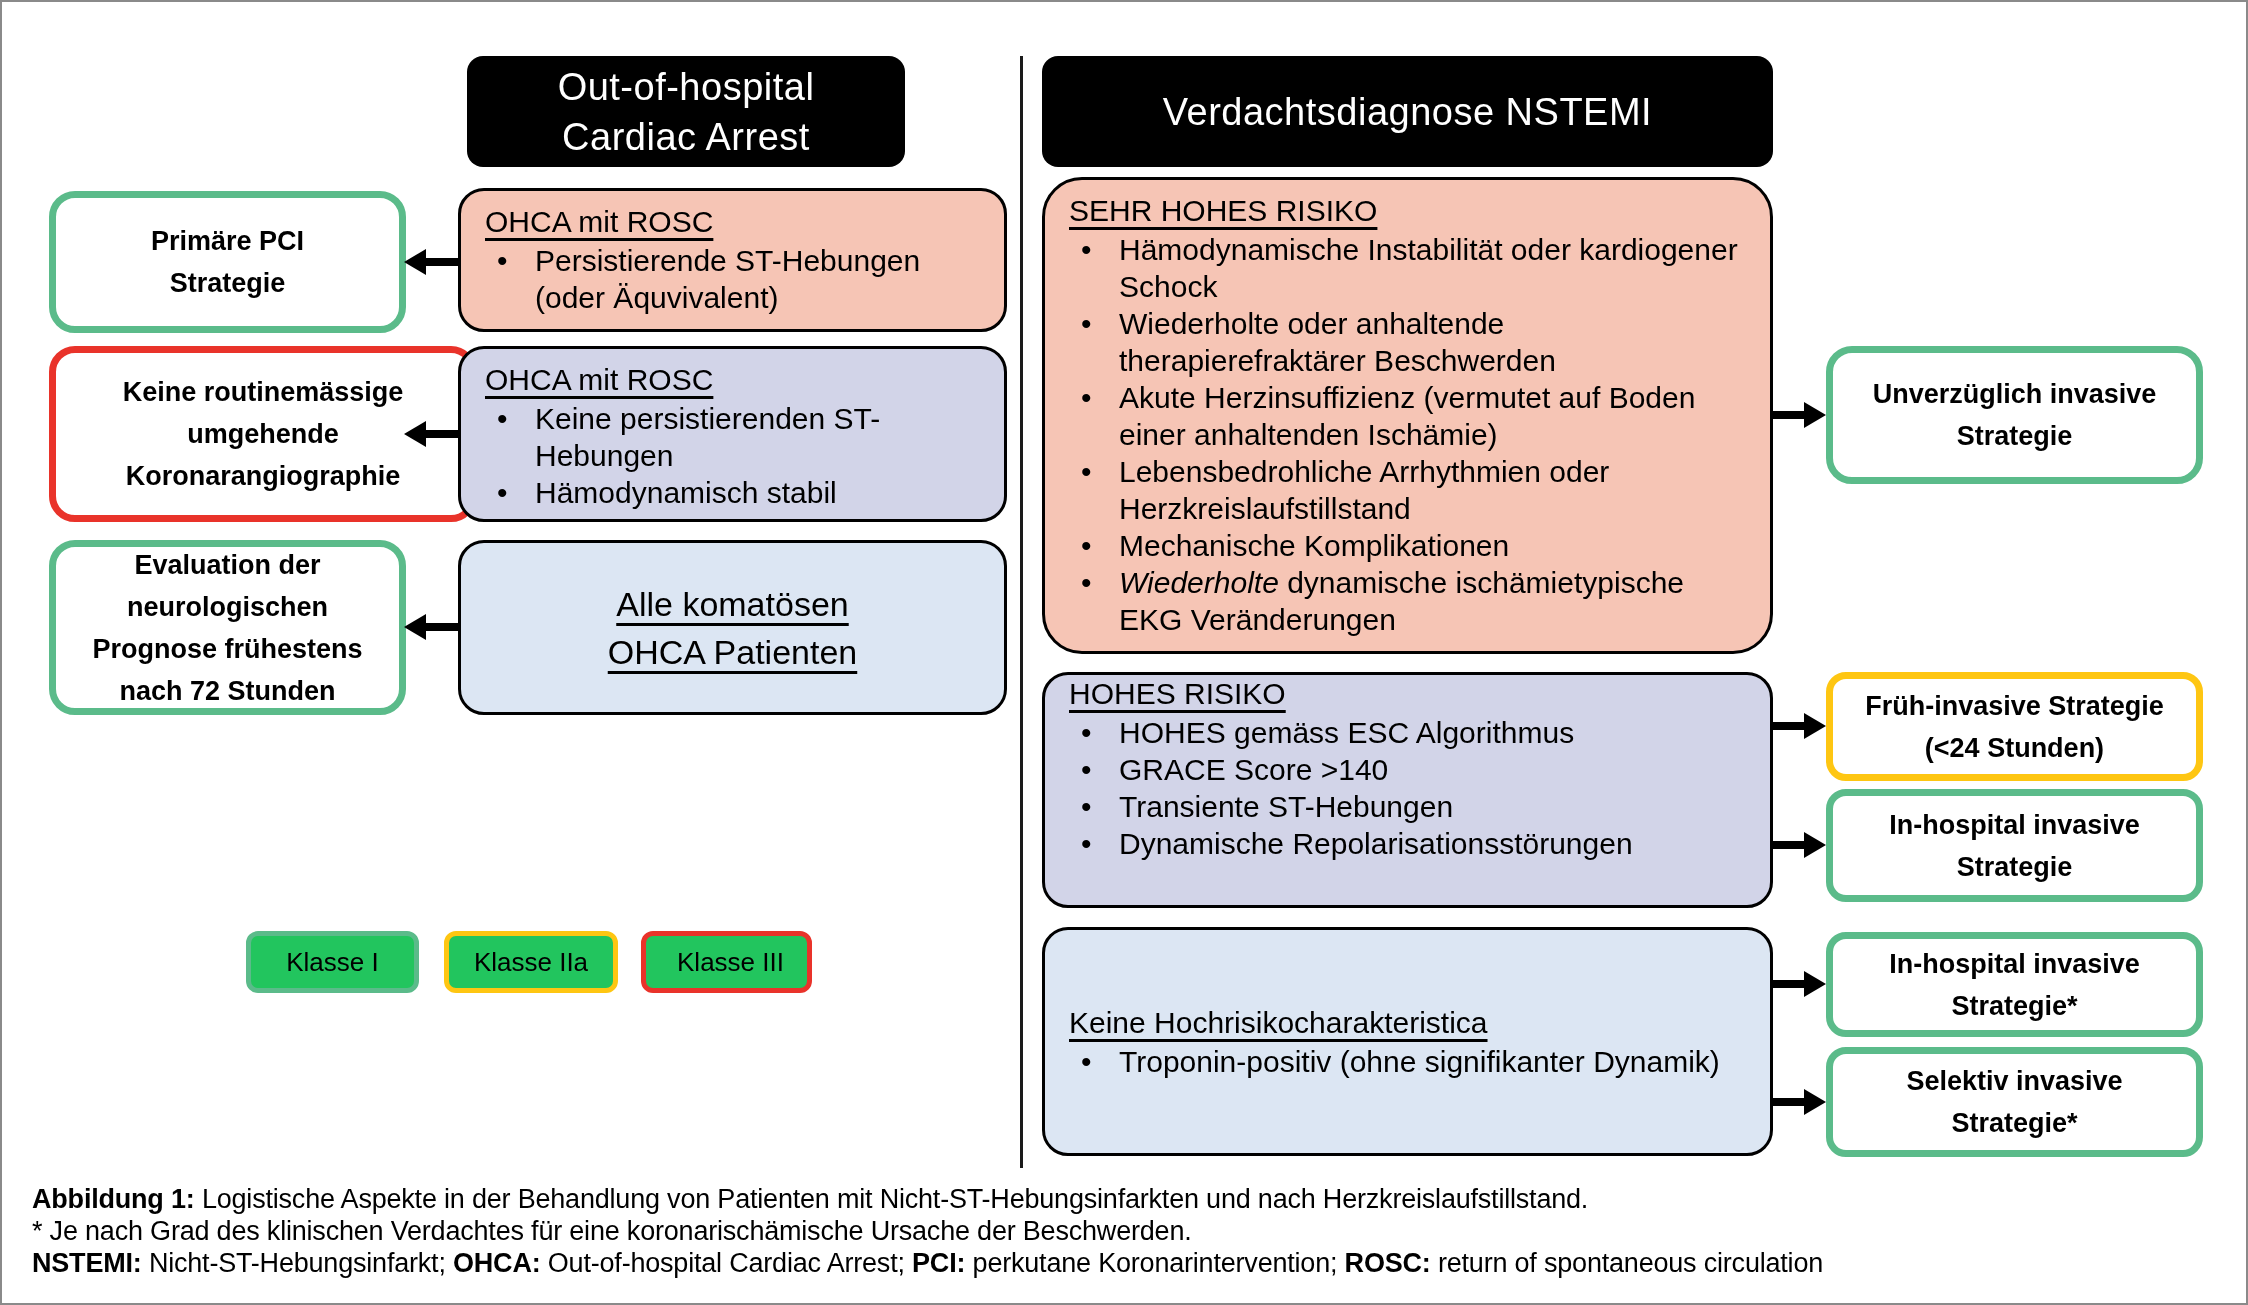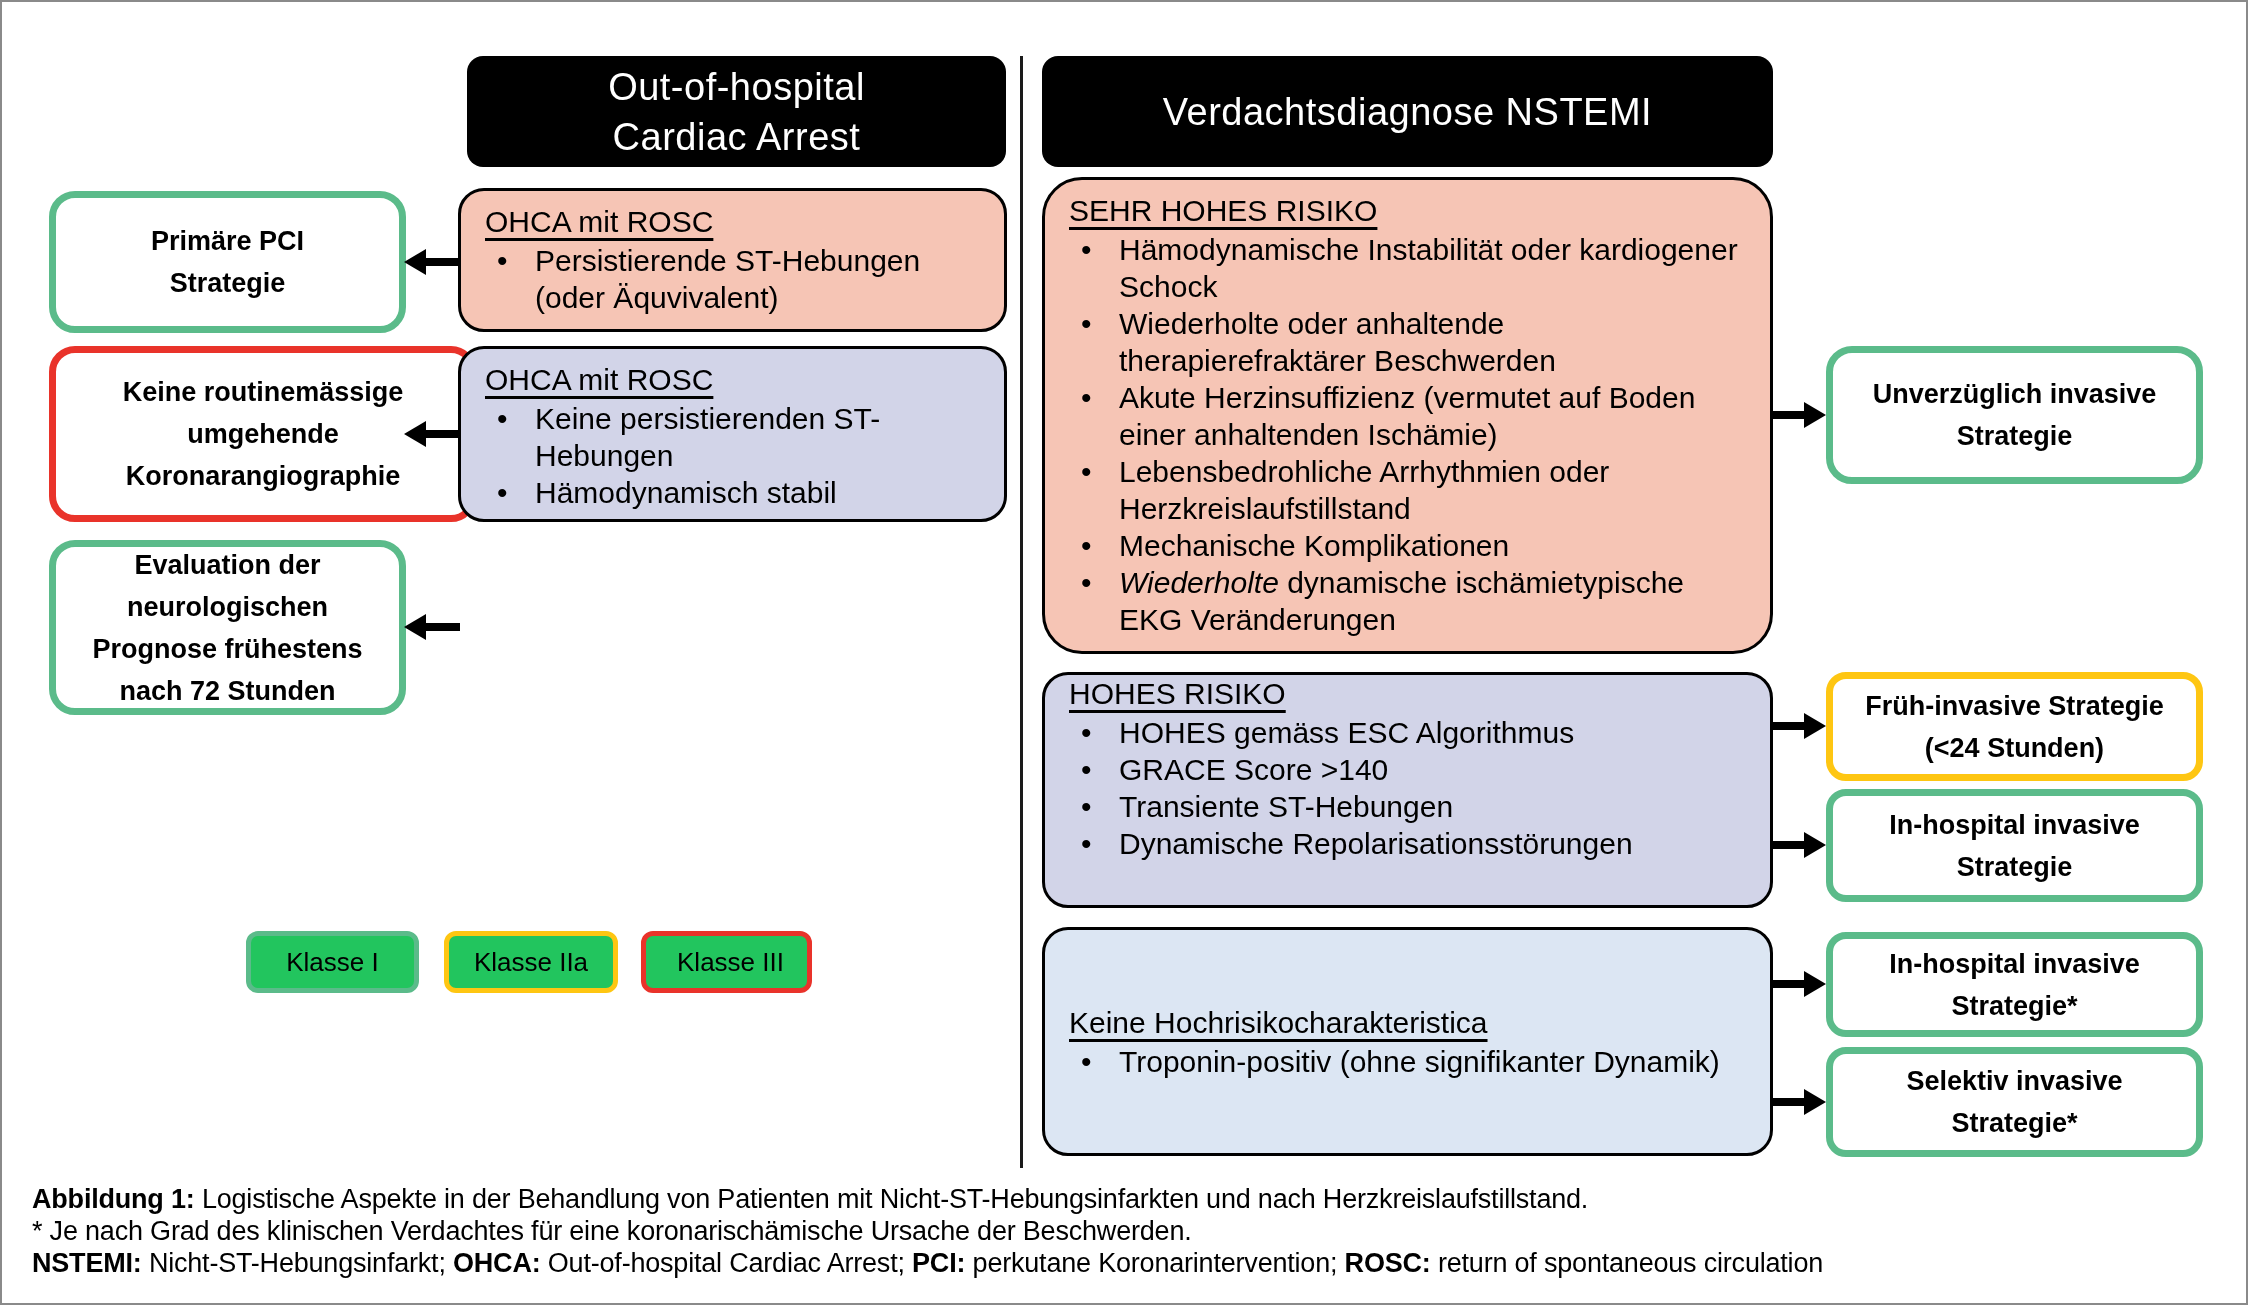--- a/index.html
+++ b/index.html
@@ -61,21 +61,21 @@
   .arrow-r .head{right:0;border-left:22px solid #000;}
   
   .caption{position:absolute;left:30px;top:1181px;font-size:27px;line-height:32px;letter-spacing:-0.2px;}
   .caption b{font-weight:bold;}
 </style>
 </head>
 <body>
 
 <div class="figure">
 
-  <div class="hdr" style="left:465px;top:54px;width:539px;height:111px;">Out-of-hospital
+  <div class="hdr" style="left:465px;top:54px;width:438px;height:111px;">Out-of-hospital
 Cardiac Arrest</div>
   <div class="hdr" style="left:1040px;top:54px;width:731px;height:111px;">Verdachtsdiagnose NSTEMI</div>
 
   <div class="vline" style="left:1018px;top:54px;height:1112px;"></div>
 
   <div class="outcome b-green" style="left:47px;top:189px;width:357px;height:142px;">Primäre PCI
 Strategie</div>
   <div class="outcome b-red" style="left:47px;top:344px;width:428px;height:176px;">Keine routinemässige
 umgehende
 Koronarangiographie</div>
@@ -92,20 +92,24 @@
   </div>
 
   <div class="crit bg-lav" style="left:456px;top:344px;width:549px;height:176px;">
     <div class="title">OHCA mit ROSC</div>
     <ul>
       <li><span>Keine persistierenden ST-Hebungen</span></li>
       <li><span>Hämodynamisch stabil</span></li>
     </ul>
   </div>
 
+  <div class="crit bg-blue koma" style="left:456px;top:538px;width:549px;height:175px;">
+    <span>Alle komatösen
+OHCA Patienten</span>
+  </div>
 
   <div class="arrow arrow-l" style="left:402px;top:247px;width:56px;">
       <span class="shaft"></span>
       <span class="head"></span>
     </div>
   <div class="arrow arrow-l" style="left:402px;top:419px;width:56px;">
       <span class="shaft"></span>
       <span class="head"></span>
     </div>
   <div class="arrow arrow-l" style="left:402px;top:612px;width:56px;">

